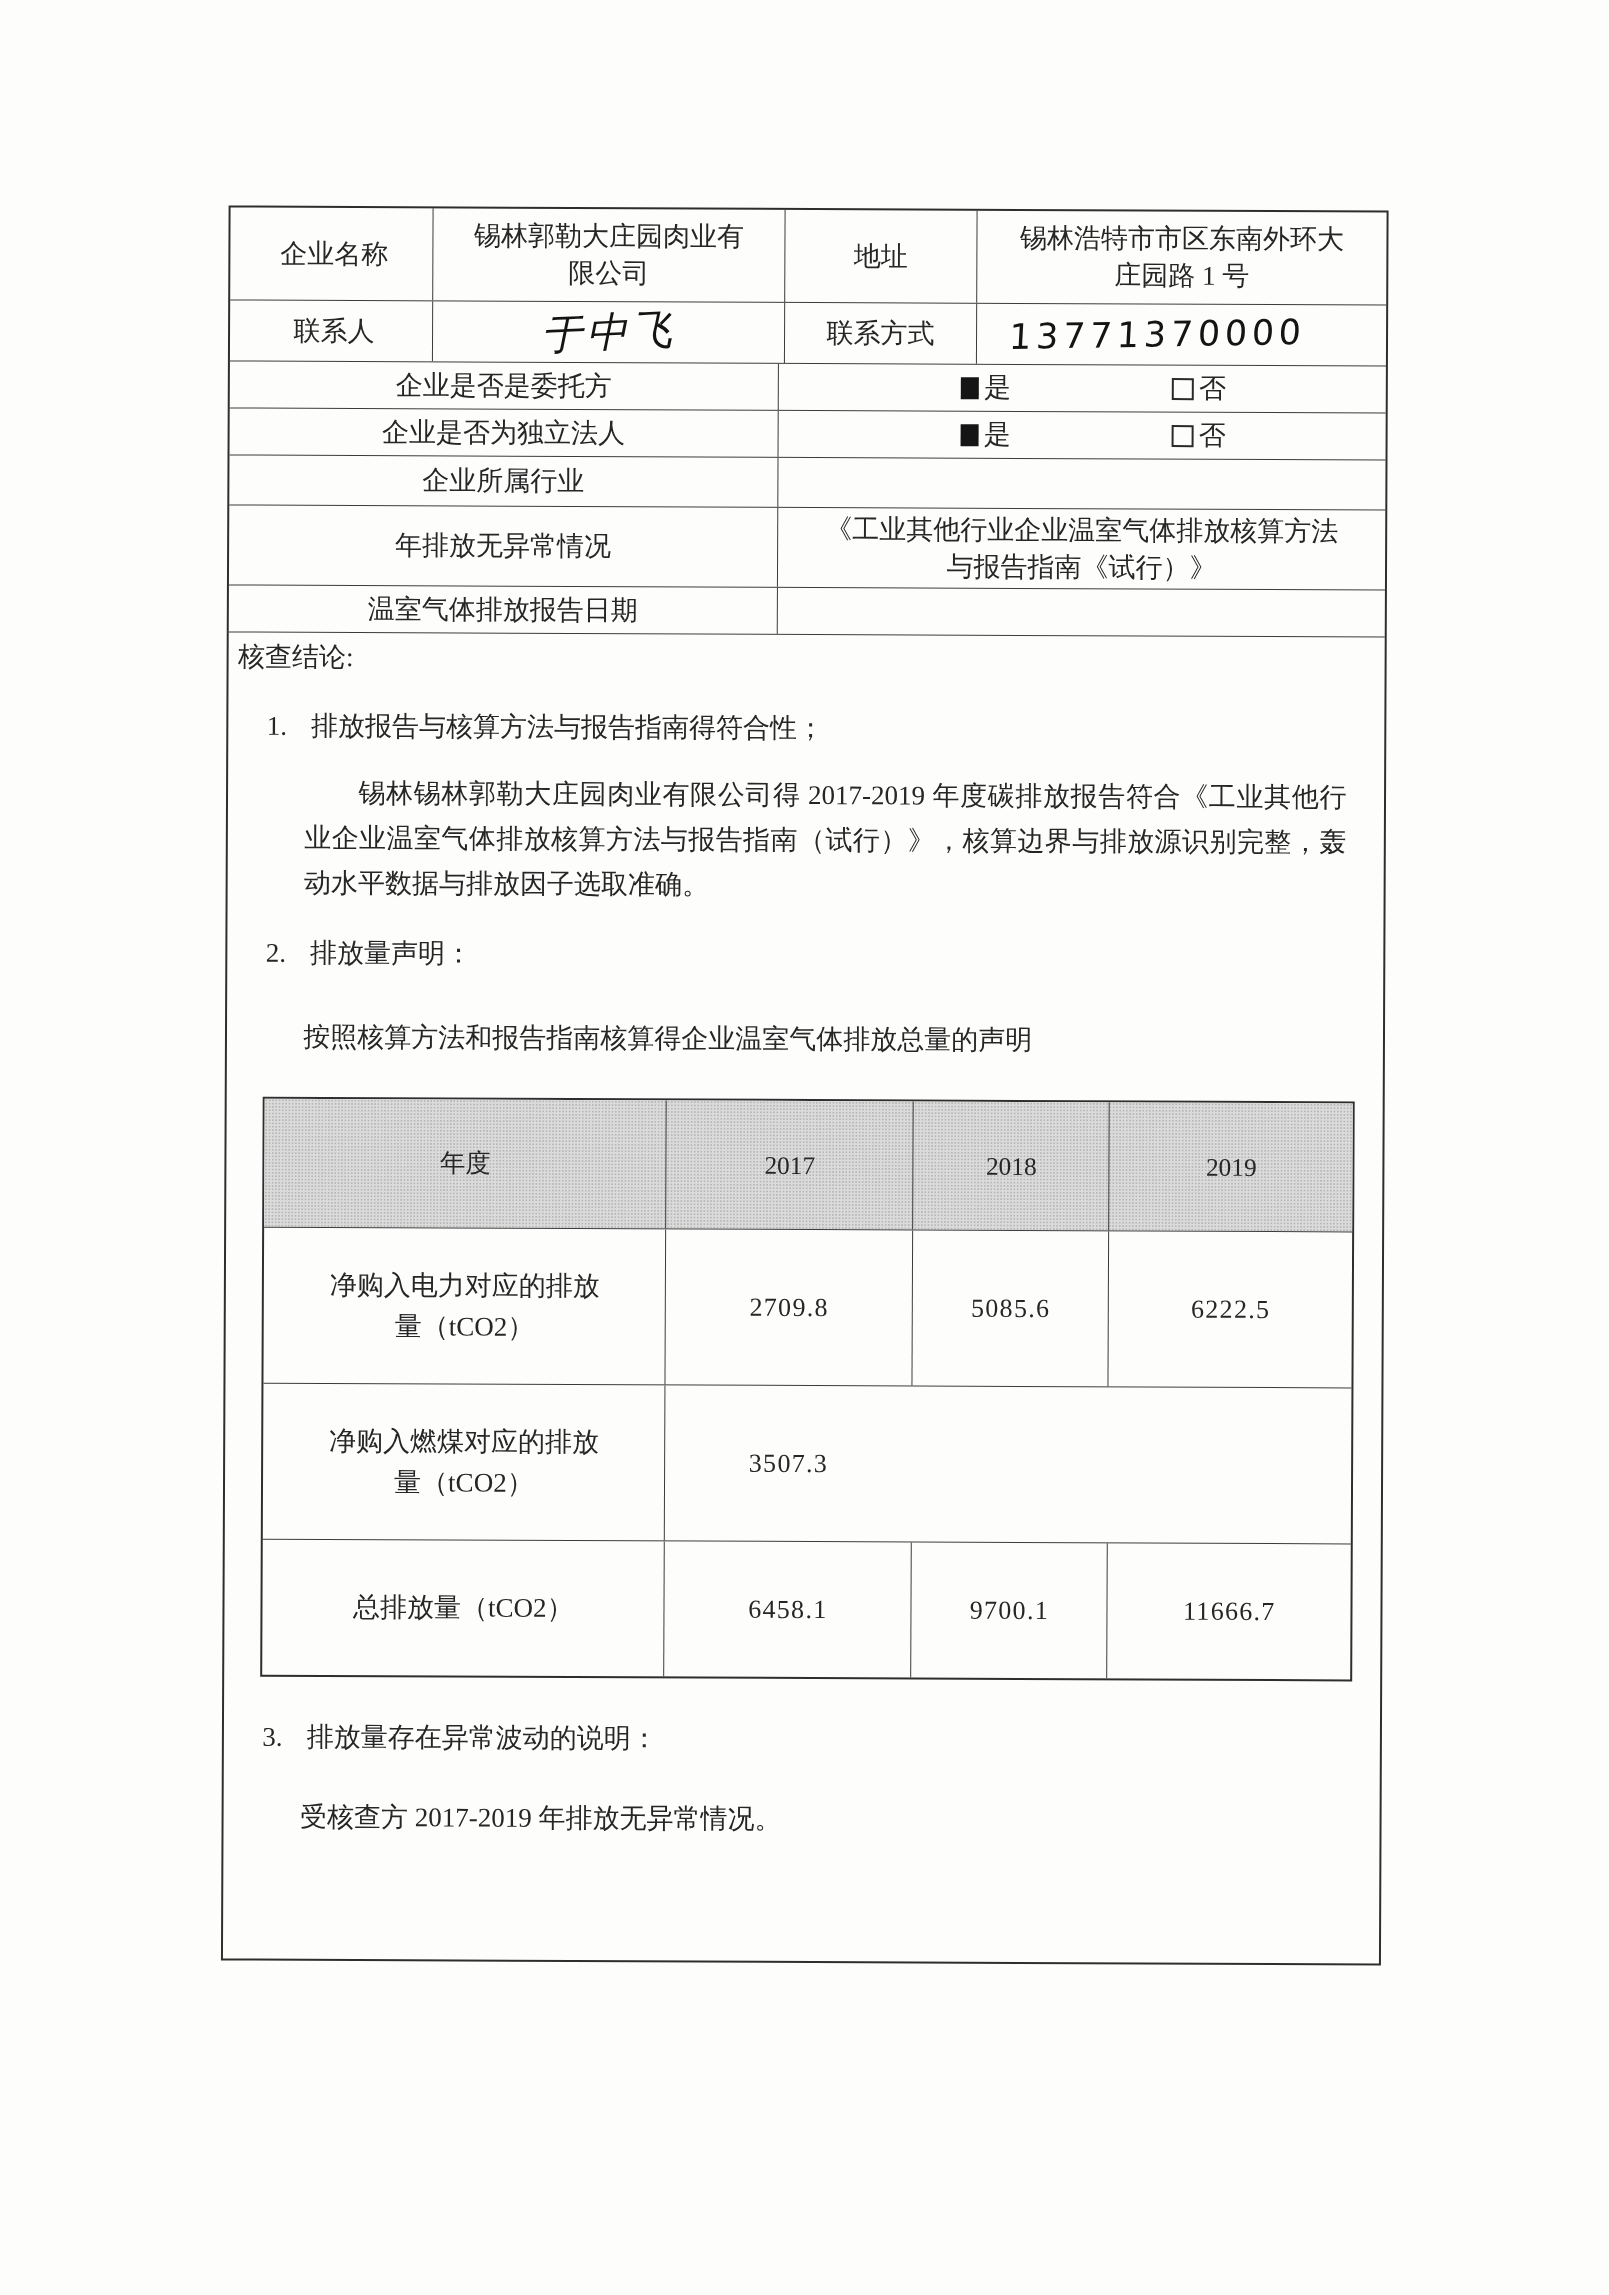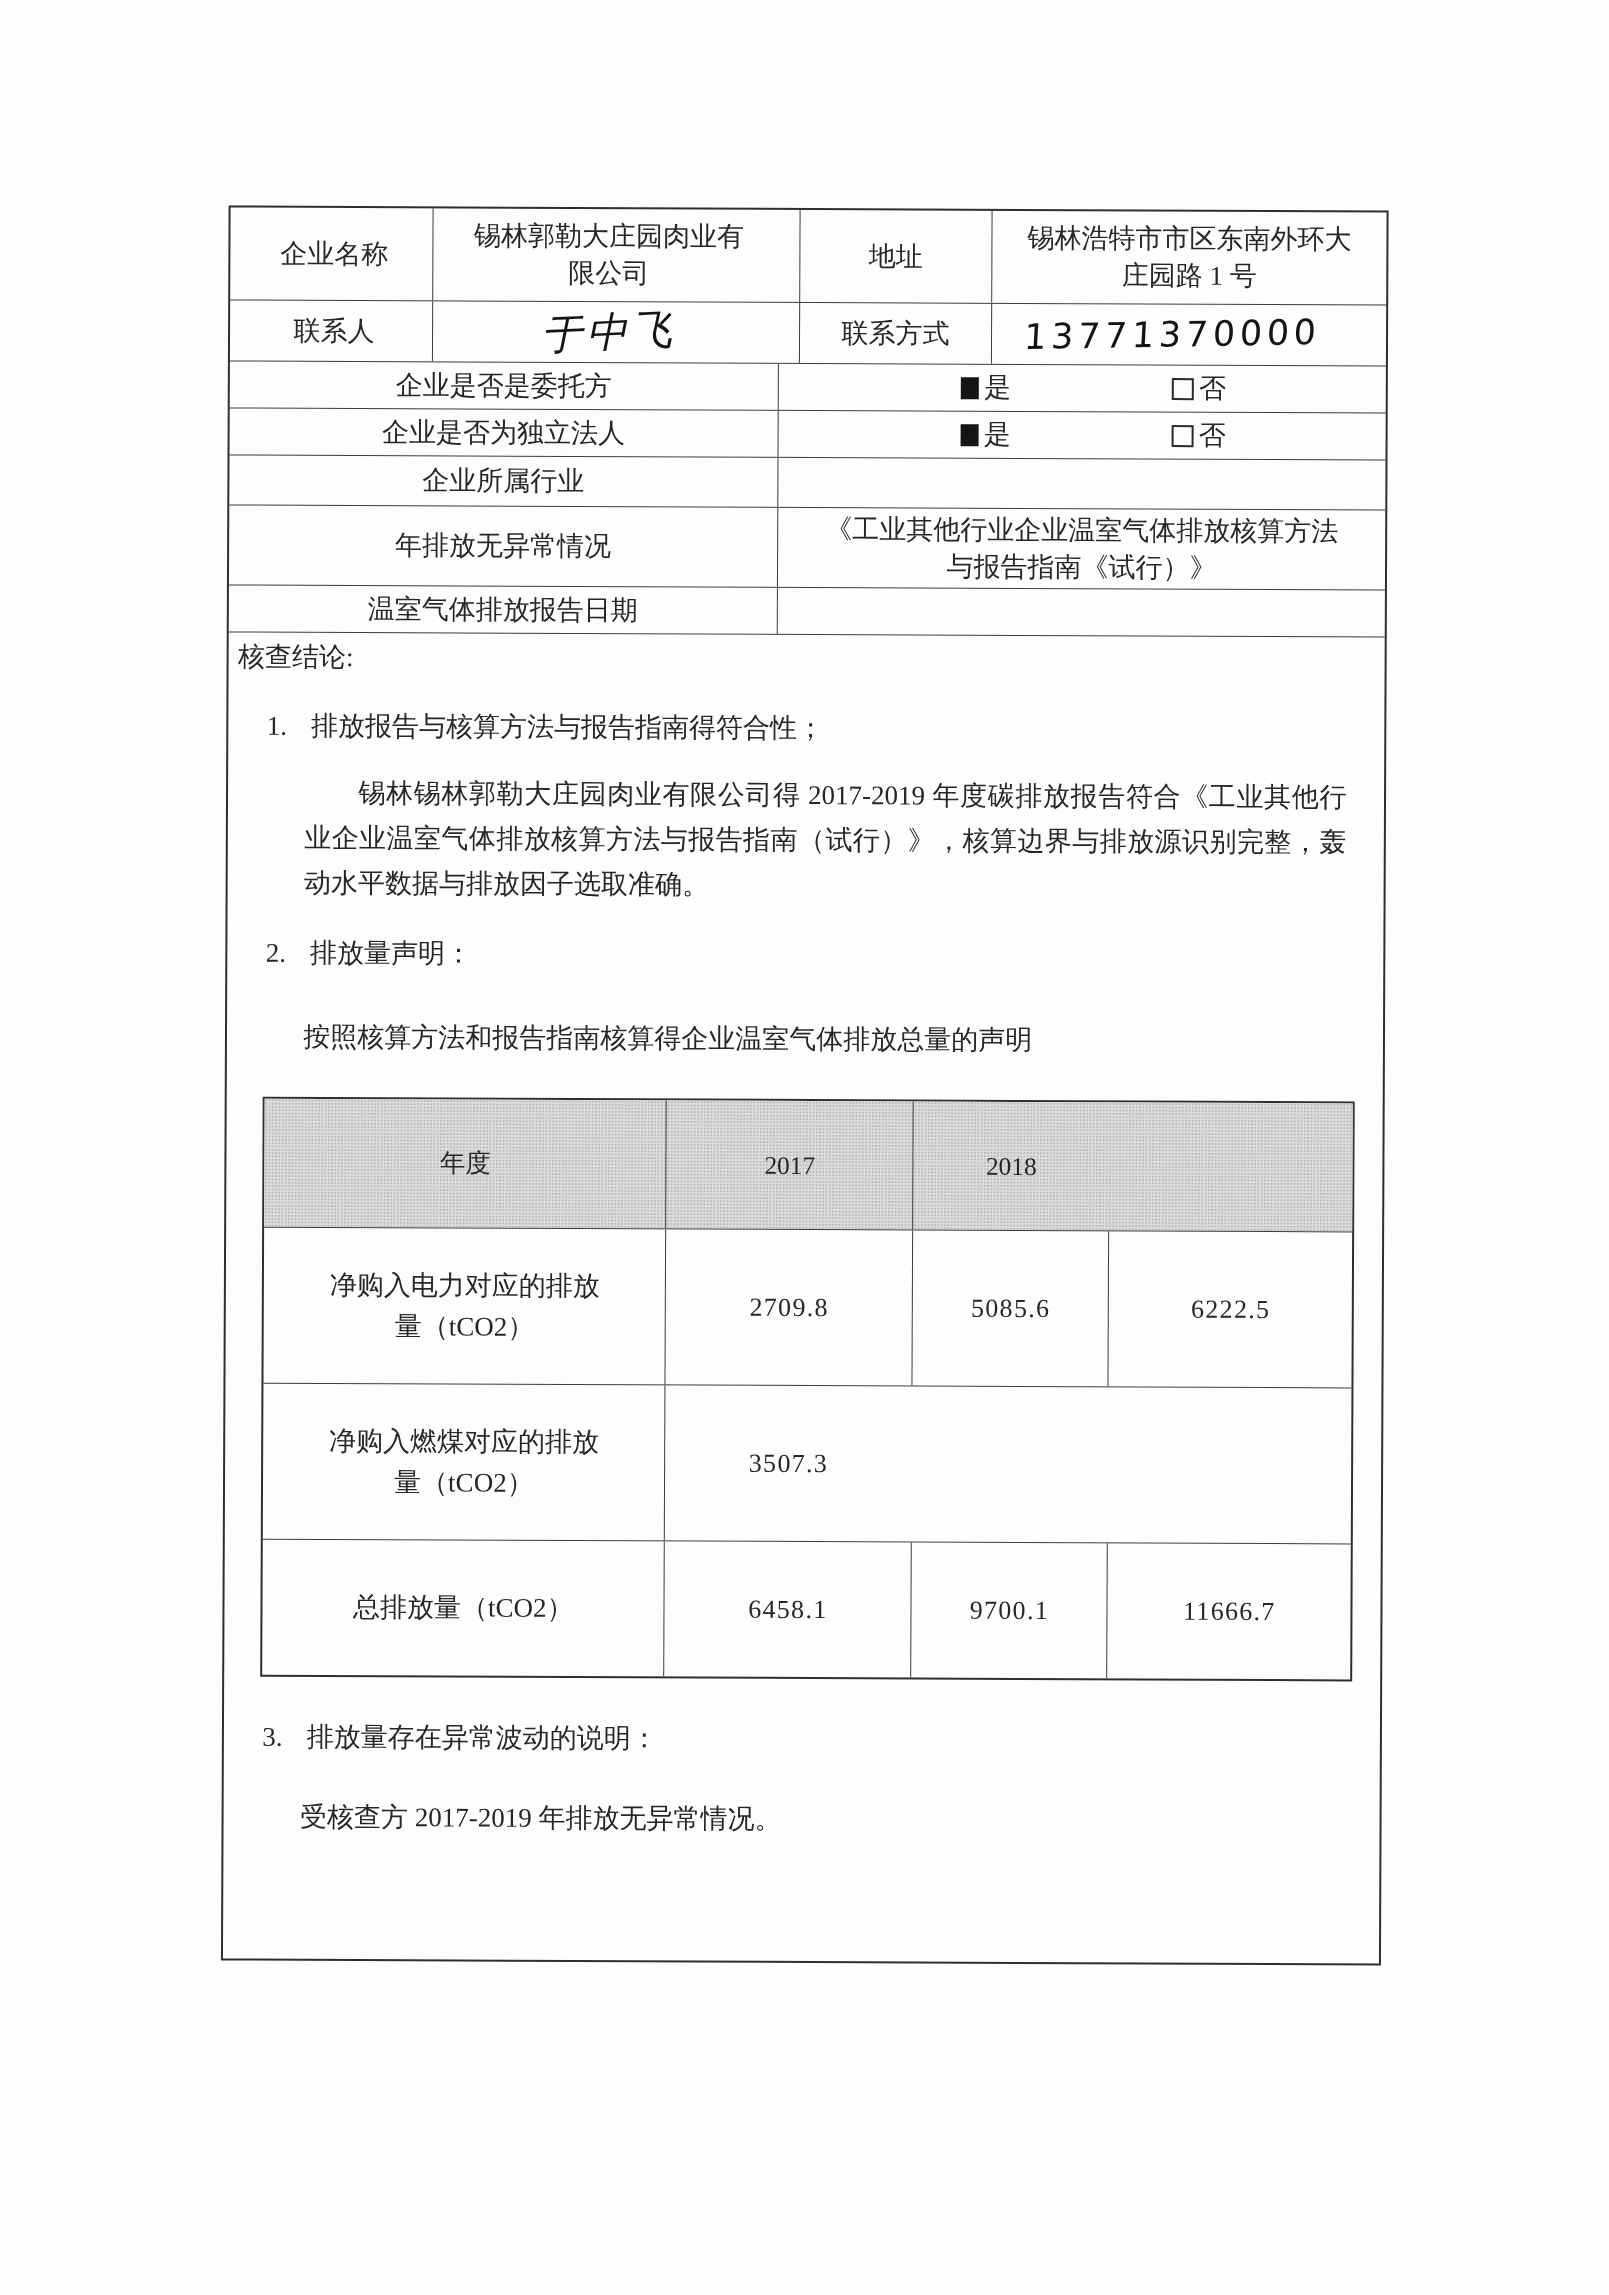--- a/index.html
+++ b/index.html
@@ -12,21 +12,21 @@
   
   .form{position:absolute;left:225px;top:208px;width:1160px;
     border:2px solid #2e2e2e;box-sizing:border-box;background:transparent;}
   .frow{display:flex;box-sizing:border-box;border-top:1.3px solid #3c3c3c;}
   .frow:first-child{border-top:none;}
   .cell{box-sizing:border-box;display:flex;align-items:center;justify-content:center;
     text-align:center;font-size:27px;line-height:37px;}
   .cell.bl{border-left:1.3px solid #3c3c3c;}
   .c1{width:196px;margin-left:6px;}
   .c2{width:352px;}
-  .c3{width:192px;margin-left:15px;}
+  .c3{width:192px;}
   .c4{flex:1;}
   .halfL{width:548px;}
   .halfR{flex:1;position:relative;}
   .inner-w420{max-width:281px;}
   .inner-w500{max-width:337px;}
   .inner-w792{max-width:529px;}
   .handwrite{font-family:"DejaVu Sans",sans-serif;color:#141414;}
   .sig{font-size:41px;transform:rotate(-3deg);letter-spacing:4px;font-style:italic;}
   .phone{font-size:35px;letter-spacing:4.7px;transform:rotate(-1.2deg) skewX(-4deg);}
   .ck{position:absolute;top:50%;transform:translateY(-50%);display:flex;align-items:center;gap:5.3px;
@@ -185,20 +185,23 @@
           <div class="erow ehead">
             <div class="ecell ec1">
               <span>年度</span>
             </div>
             <div class="ecell ec2 bl">
               <span>2017</span>
             </div>
             <div class="ecell ec3 bl">
               <span>2018</span>
             </div>
+            <div class="ecell ec4 bl">
+              <span>2019</span>
+            </div>
           </div>
 
           <div class="erow edata1">
             <div class="ecell ec1 elabel">
               <span class="inner">净购入电力对应的排放量（tCO2）</span>
             </div>
             <div class="ecell ec2 bl evalue">
               <span>2709.8</span>
             </div>
             <div class="ecell ec3 bl evalue">

